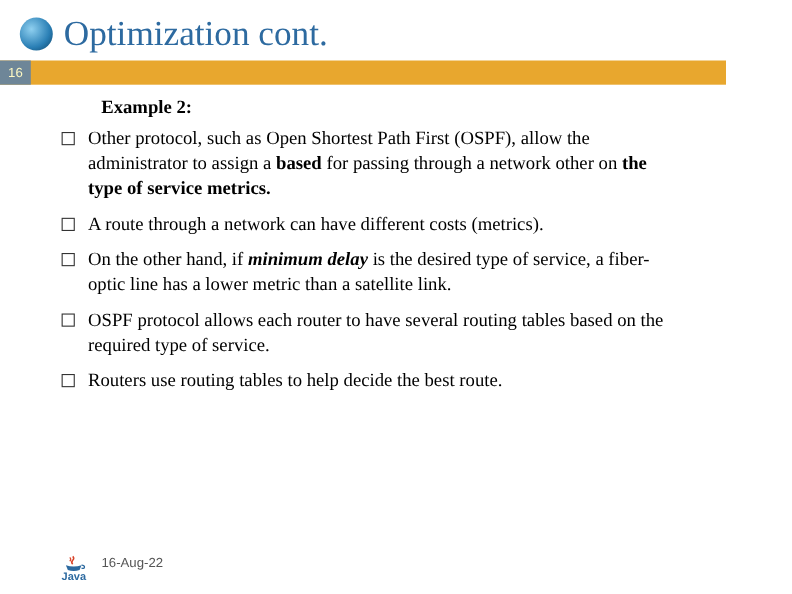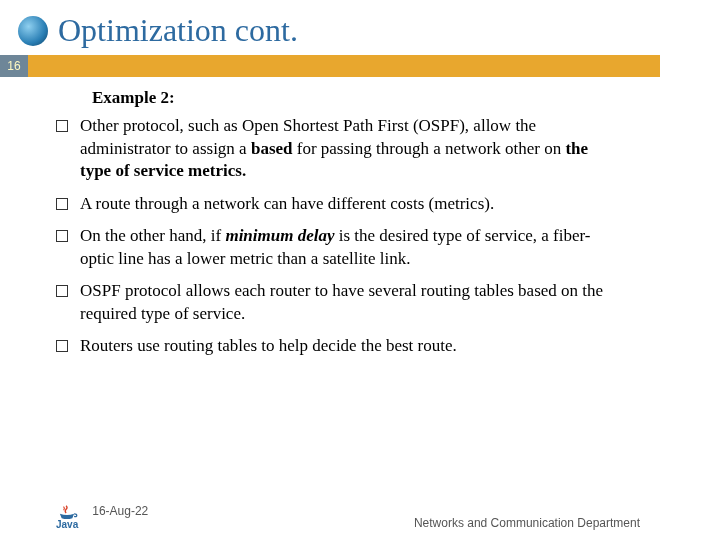--- a/index.html
+++ b/index.html
@@ -66,16 +66,15 @@
             <path d="M11 2 Q13 4 11 6 Q9 8 11 10" stroke="#d9442a" stroke-width="1.6" fill="none"></path>
             <path d="M8 3 Q10 5 8 7" stroke="#d9442a" stroke-width="1.2" fill="none"></path>
             <path d="M4 11 Q12 14 20 11 L18 16 Q12 18 6 16 Z" fill="#2d6aa0"></path>
             <path d="M20 11 Q23 11 23 13 Q23 15 20 14" stroke="#2d6aa0" stroke-width="1.4" fill="none"></path>
           </svg>
         </div>
         <div class="java-text">Java</div>
       </div>
       <span>16-Aug-22</span>
     </div>
-    <span>Networks and Communication Department</span>
   </div>
 
 </div>
 
 </body></html>

